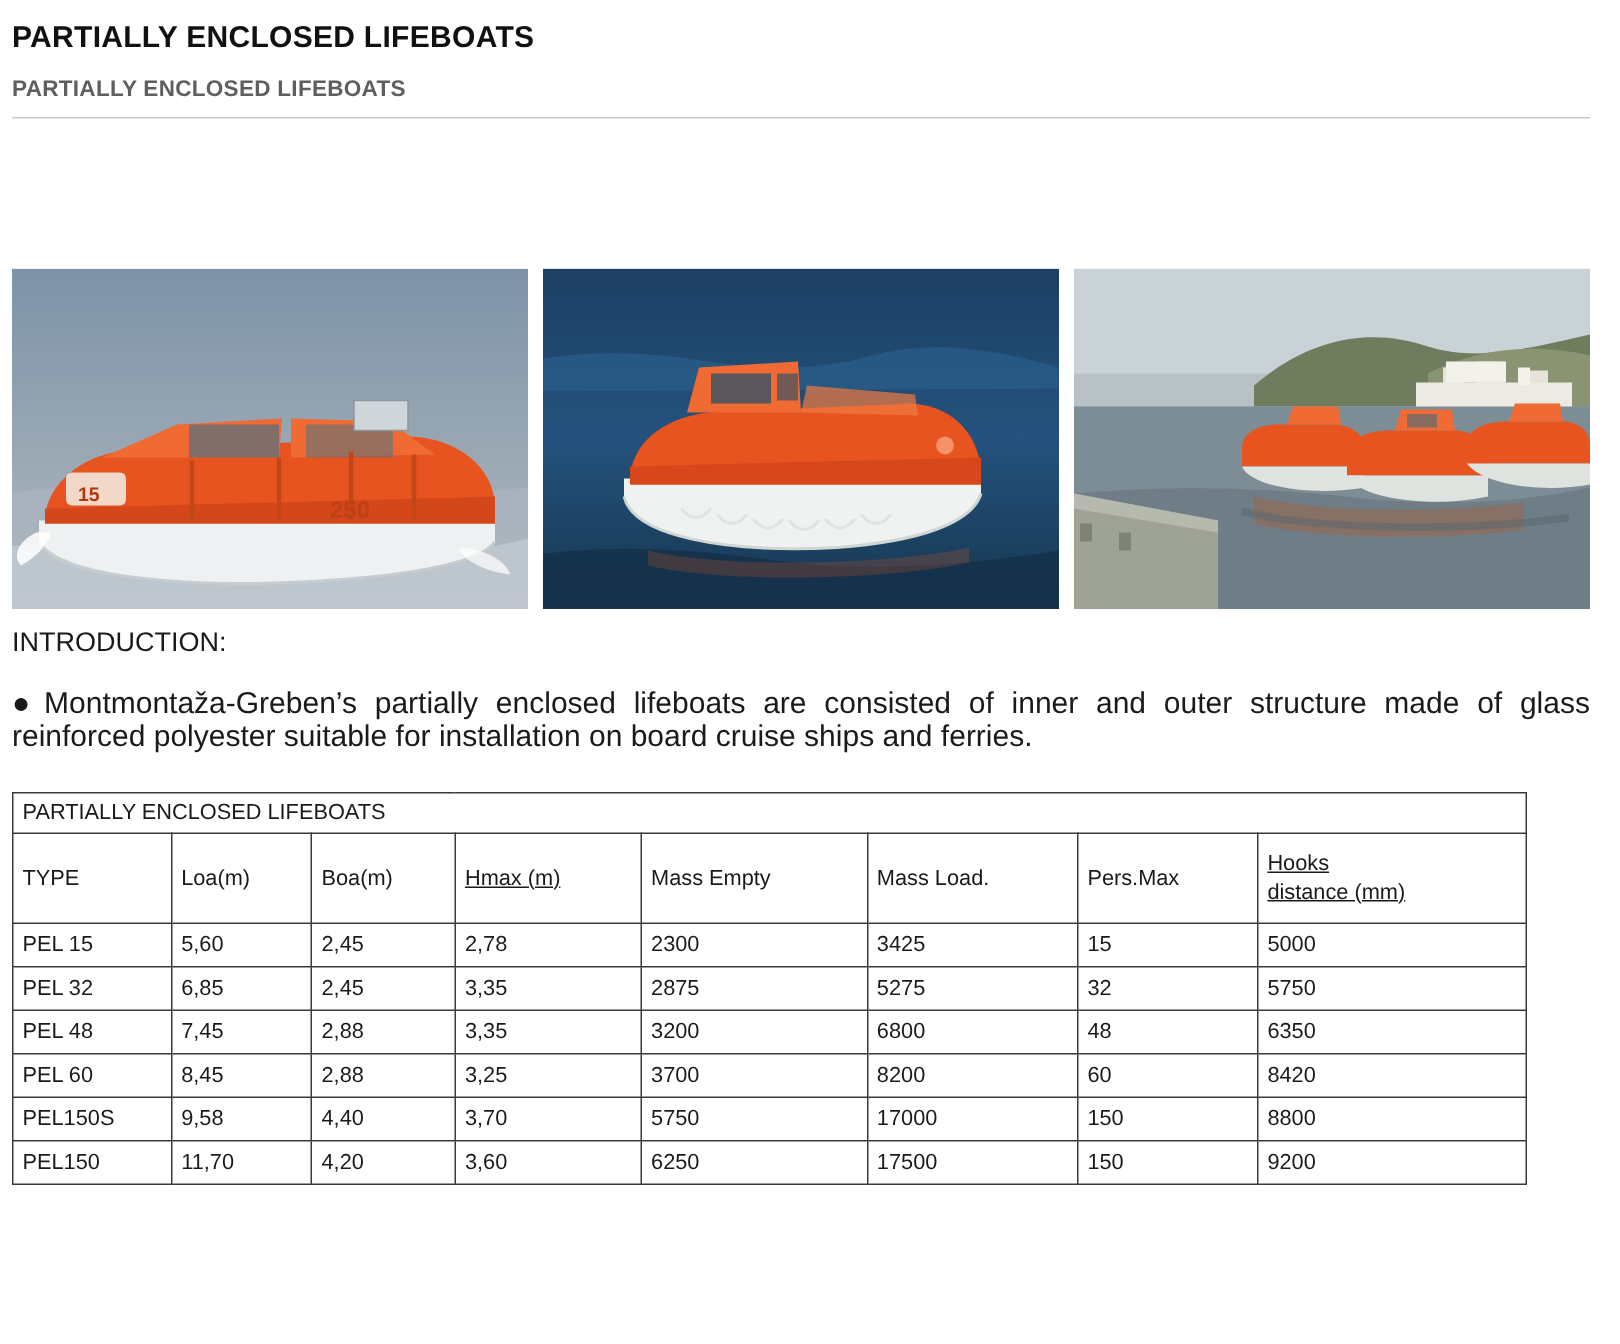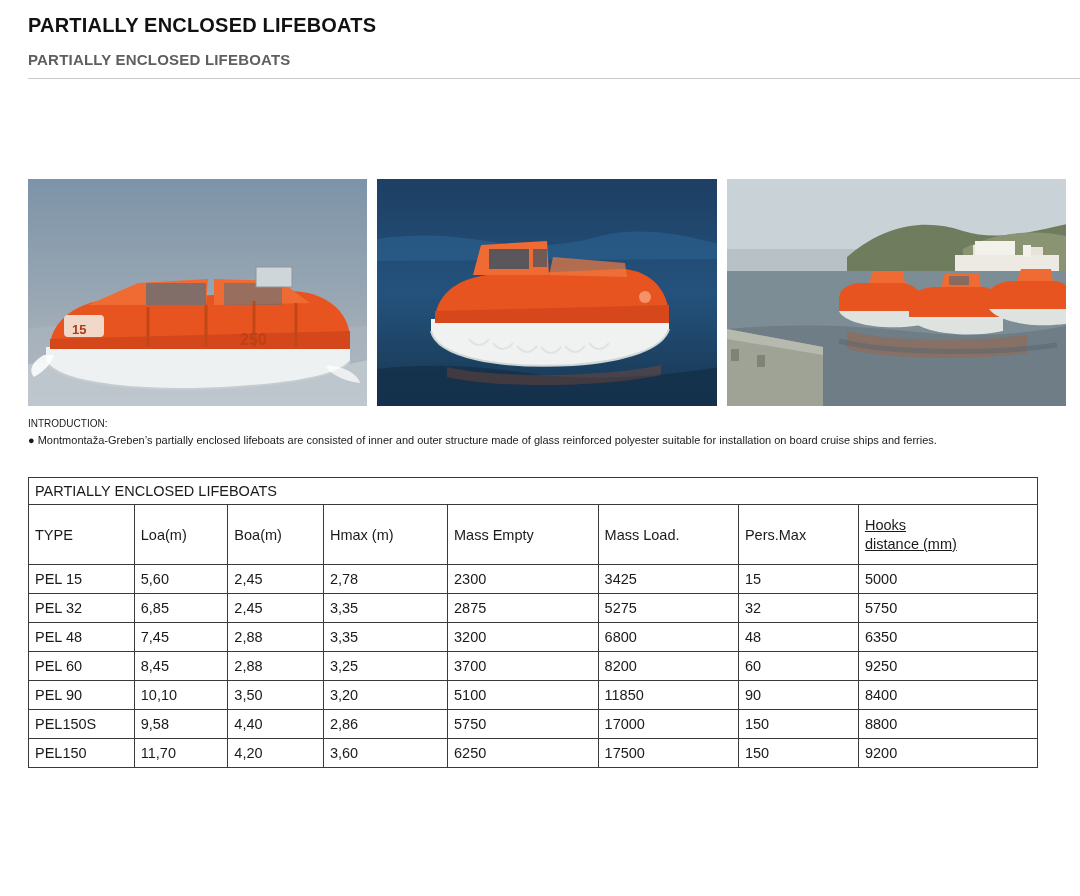--- a/index.html
+++ b/index.html
@@ -9,21 +9,21 @@
     background: #ffffff;
     width: 1080px;
     height: 896px;
     font-family: "Liberation Sans", sans-serif;
     color: #1a1a1a;
   }
   .page {
     position: relative;
     width: 1080px;
     height: 896px;
-    padding: 10px 14px 0 28px;
+    padding: 10px 14px 0 8px;
   }
   .title-main {
     font-size: 20px;
     font-weight: bold;
     letter-spacing: 0.2px;
     color: #111111;
     margin: 4px 0 0 0;
   }
   .title-sub {
     font-size: 15px;
@@ -45,26 +45,26 @@
   .photo {
     width: 344px;
     height: 227px;
     overflow: hidden;
     position: relative;
     border: 0;
   }
   .photo svg { display: block; }
   .intro-label {
     margin-top: 12px;
-    font-size: 10px;
+    font-size: 18px;
     color: #1a1a1a;
   }
   .intro-body {
-    margin-top: 0;
-    font-size: 11px;
+    margin-top: 19px;
+    font-size: 20px;
     line-height: 22px;
     color: #1a1a1a;
     width: 1052px;
     text-align: justify;
   }
   .intro-body .bullet { margin-right: 3px; }
   table.spec {
     margin-top: 26px;
     border-collapse: collapse;
     width: 1010px;
@@ -84,21 +84,21 @@
     padding-top: 3px;
   }
   table.spec tr.head-row td {
     height: 60px;
     vertical-align: middle;
   }
   .hooks-cell span { display: block; line-height: 19px; text-decoration: underline; }
   .col-type { width: 104px; margin-top: 28px; }
   .col-loa { width: 92px; }
   .col-boa { width: 94px; }
-  .col-hmax { width: 122px; }
+  .col-hmax { width: 122px; text-decoration: underline; }
   .col-me { width: 148px; }
   .col-ml { width: 138px; }
   .col-pm { width: 118px; }
   .col-hd { width: 176px; }
 </style>
 </head>
 <body>
 
 <div class="page">
 
@@ -284,37 +284,27 @@
         <td>6350</td>
       </tr>
       <tr>
         <td>PEL 60</td>
         <td>8,45</td>
         <td>2,88</td>
         <td>3,25</td>
         <td>3700</td>
         <td>8200</td>
         <td>60</td>
-        <td>9250</td>
-      </tr>
-      <tr>
-        <td>PEL 90</td>
-        <td>10,10</td>
-        <td>3,50</td>
-        <td>3,20</td>
-        <td>5100</td>
-        <td>11850</td>
-        <td>90</td>
-        <td>8400</td>
+        <td>8420</td>
       </tr>
       <tr>
         <td>PEL150S</td>
         <td>9,58</td>
         <td>4,40</td>
-        <td>2,86</td>
+        <td>3,70</td>
         <td>5750</td>
         <td>17000</td>
         <td>150</td>
         <td>8800</td>
       </tr>
       <tr>
         <td>PEL150</td>
         <td>11,70</td>
         <td>4,20</td>
         <td>3,60</td>

